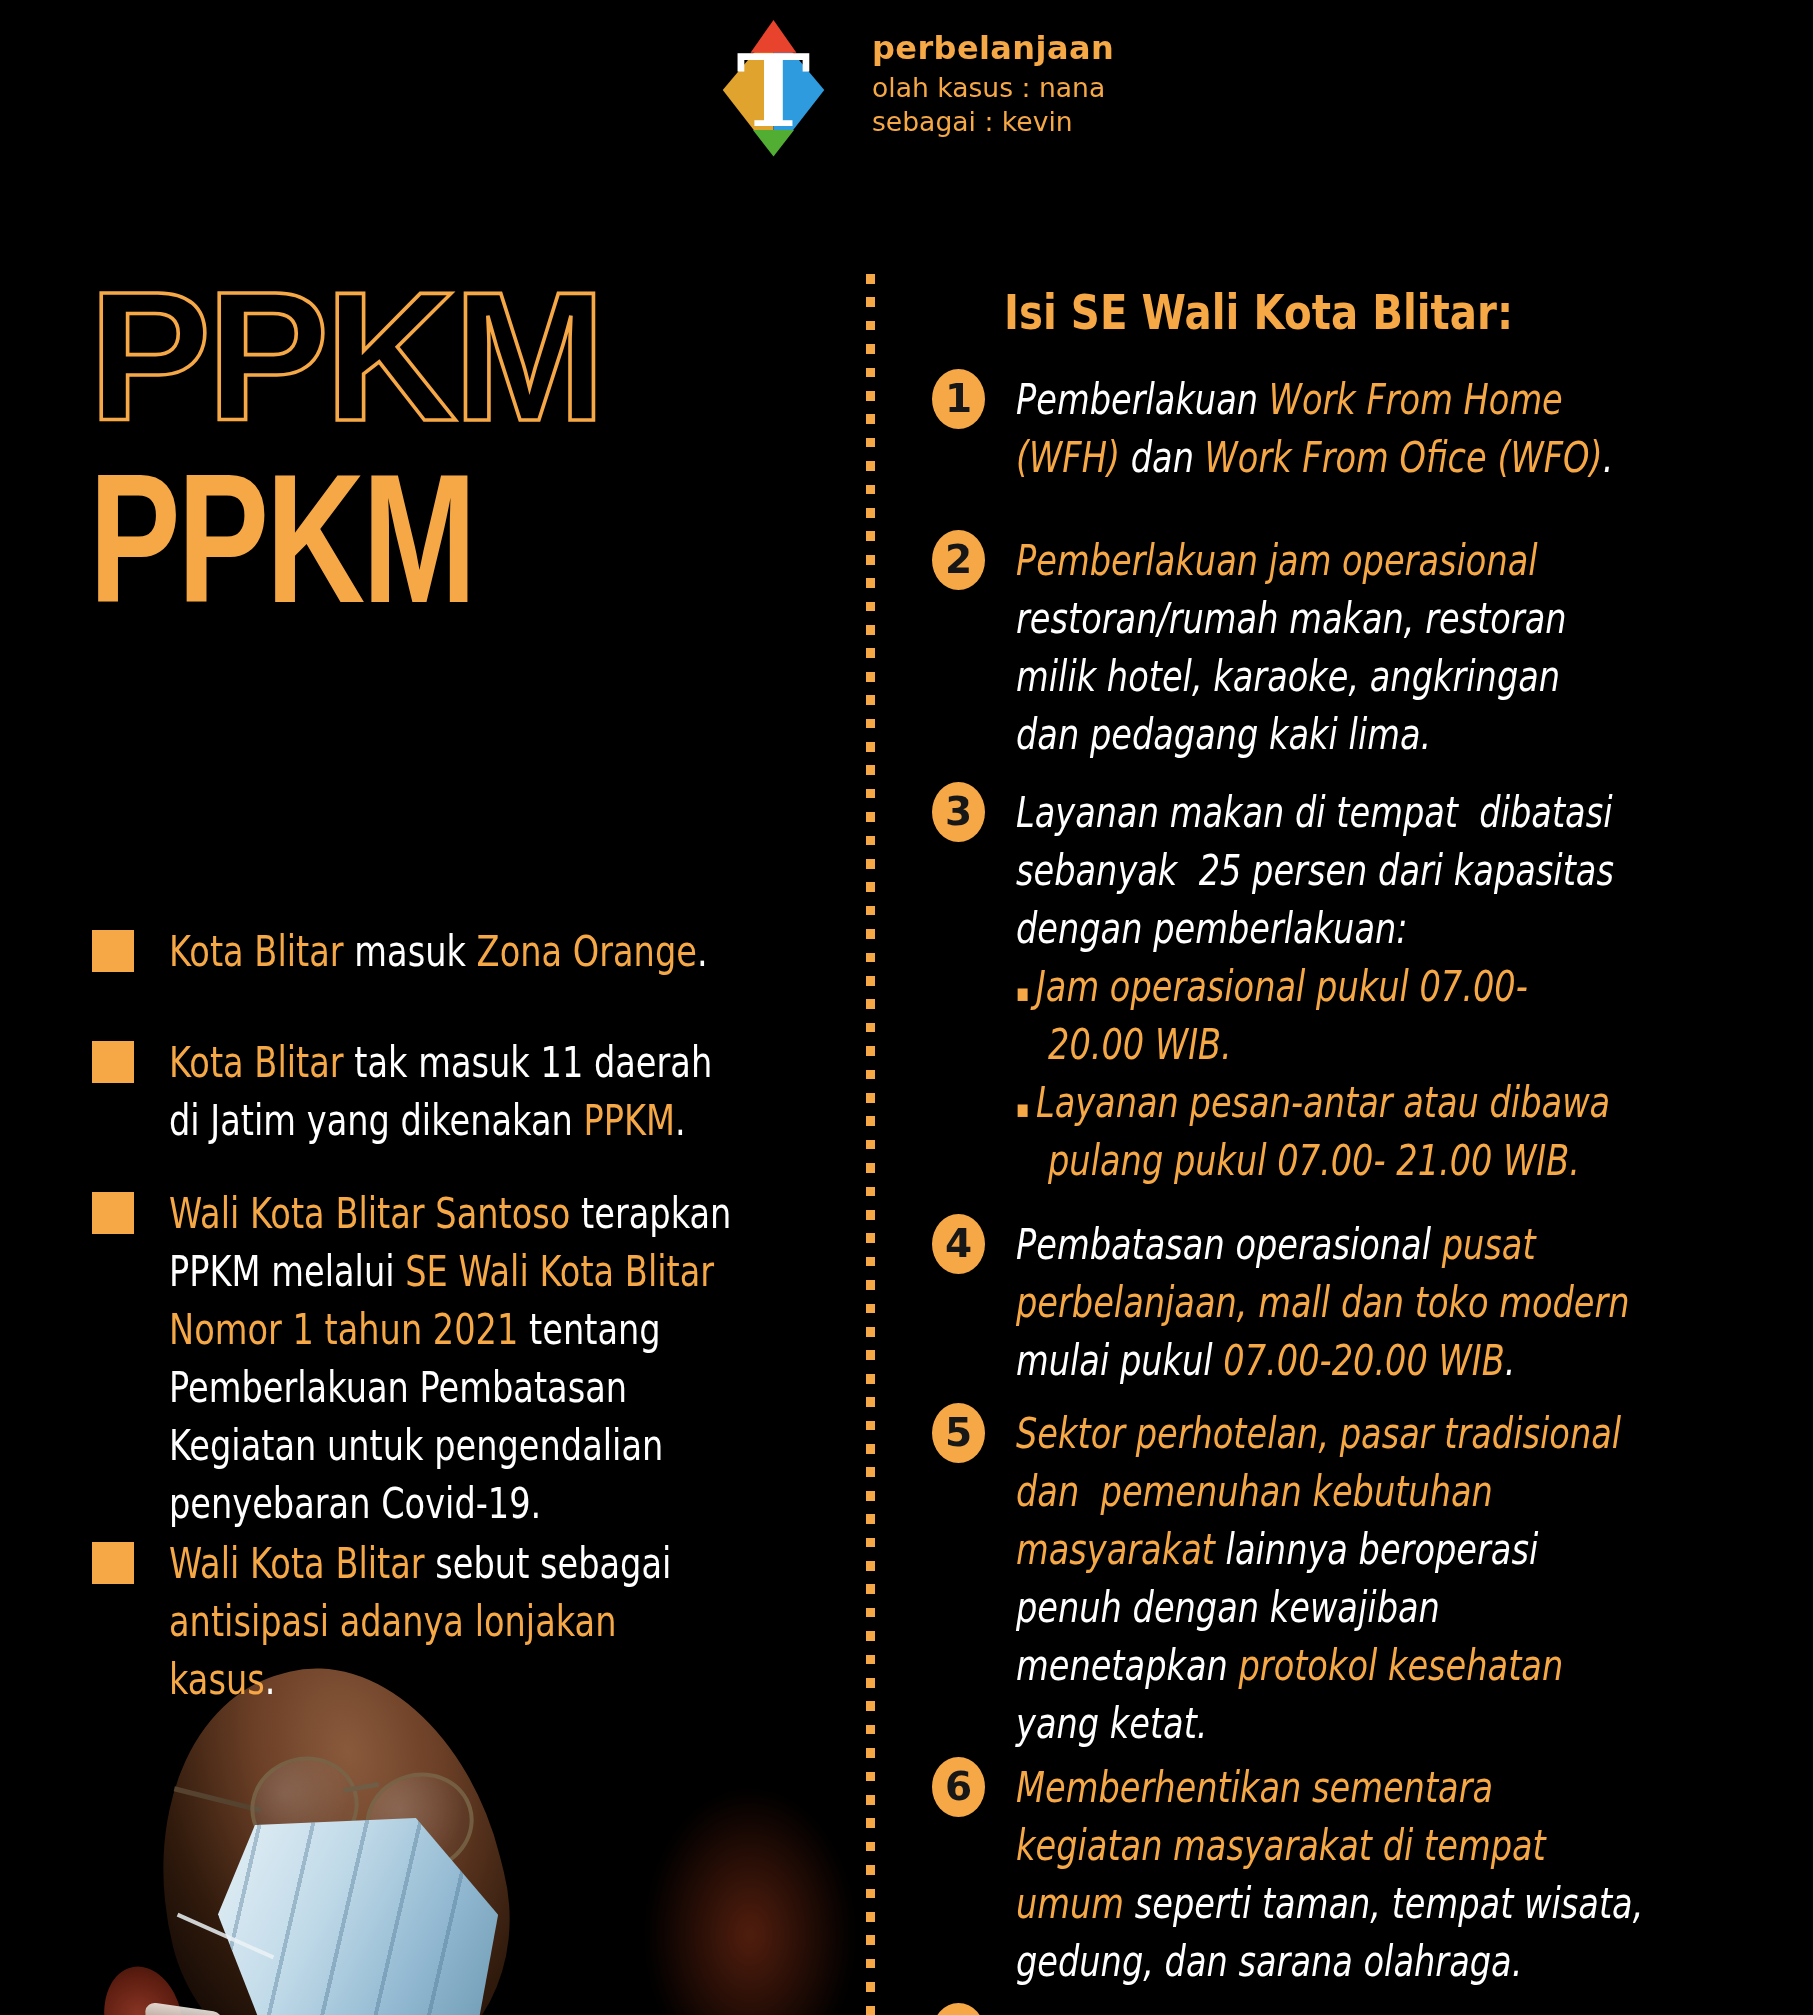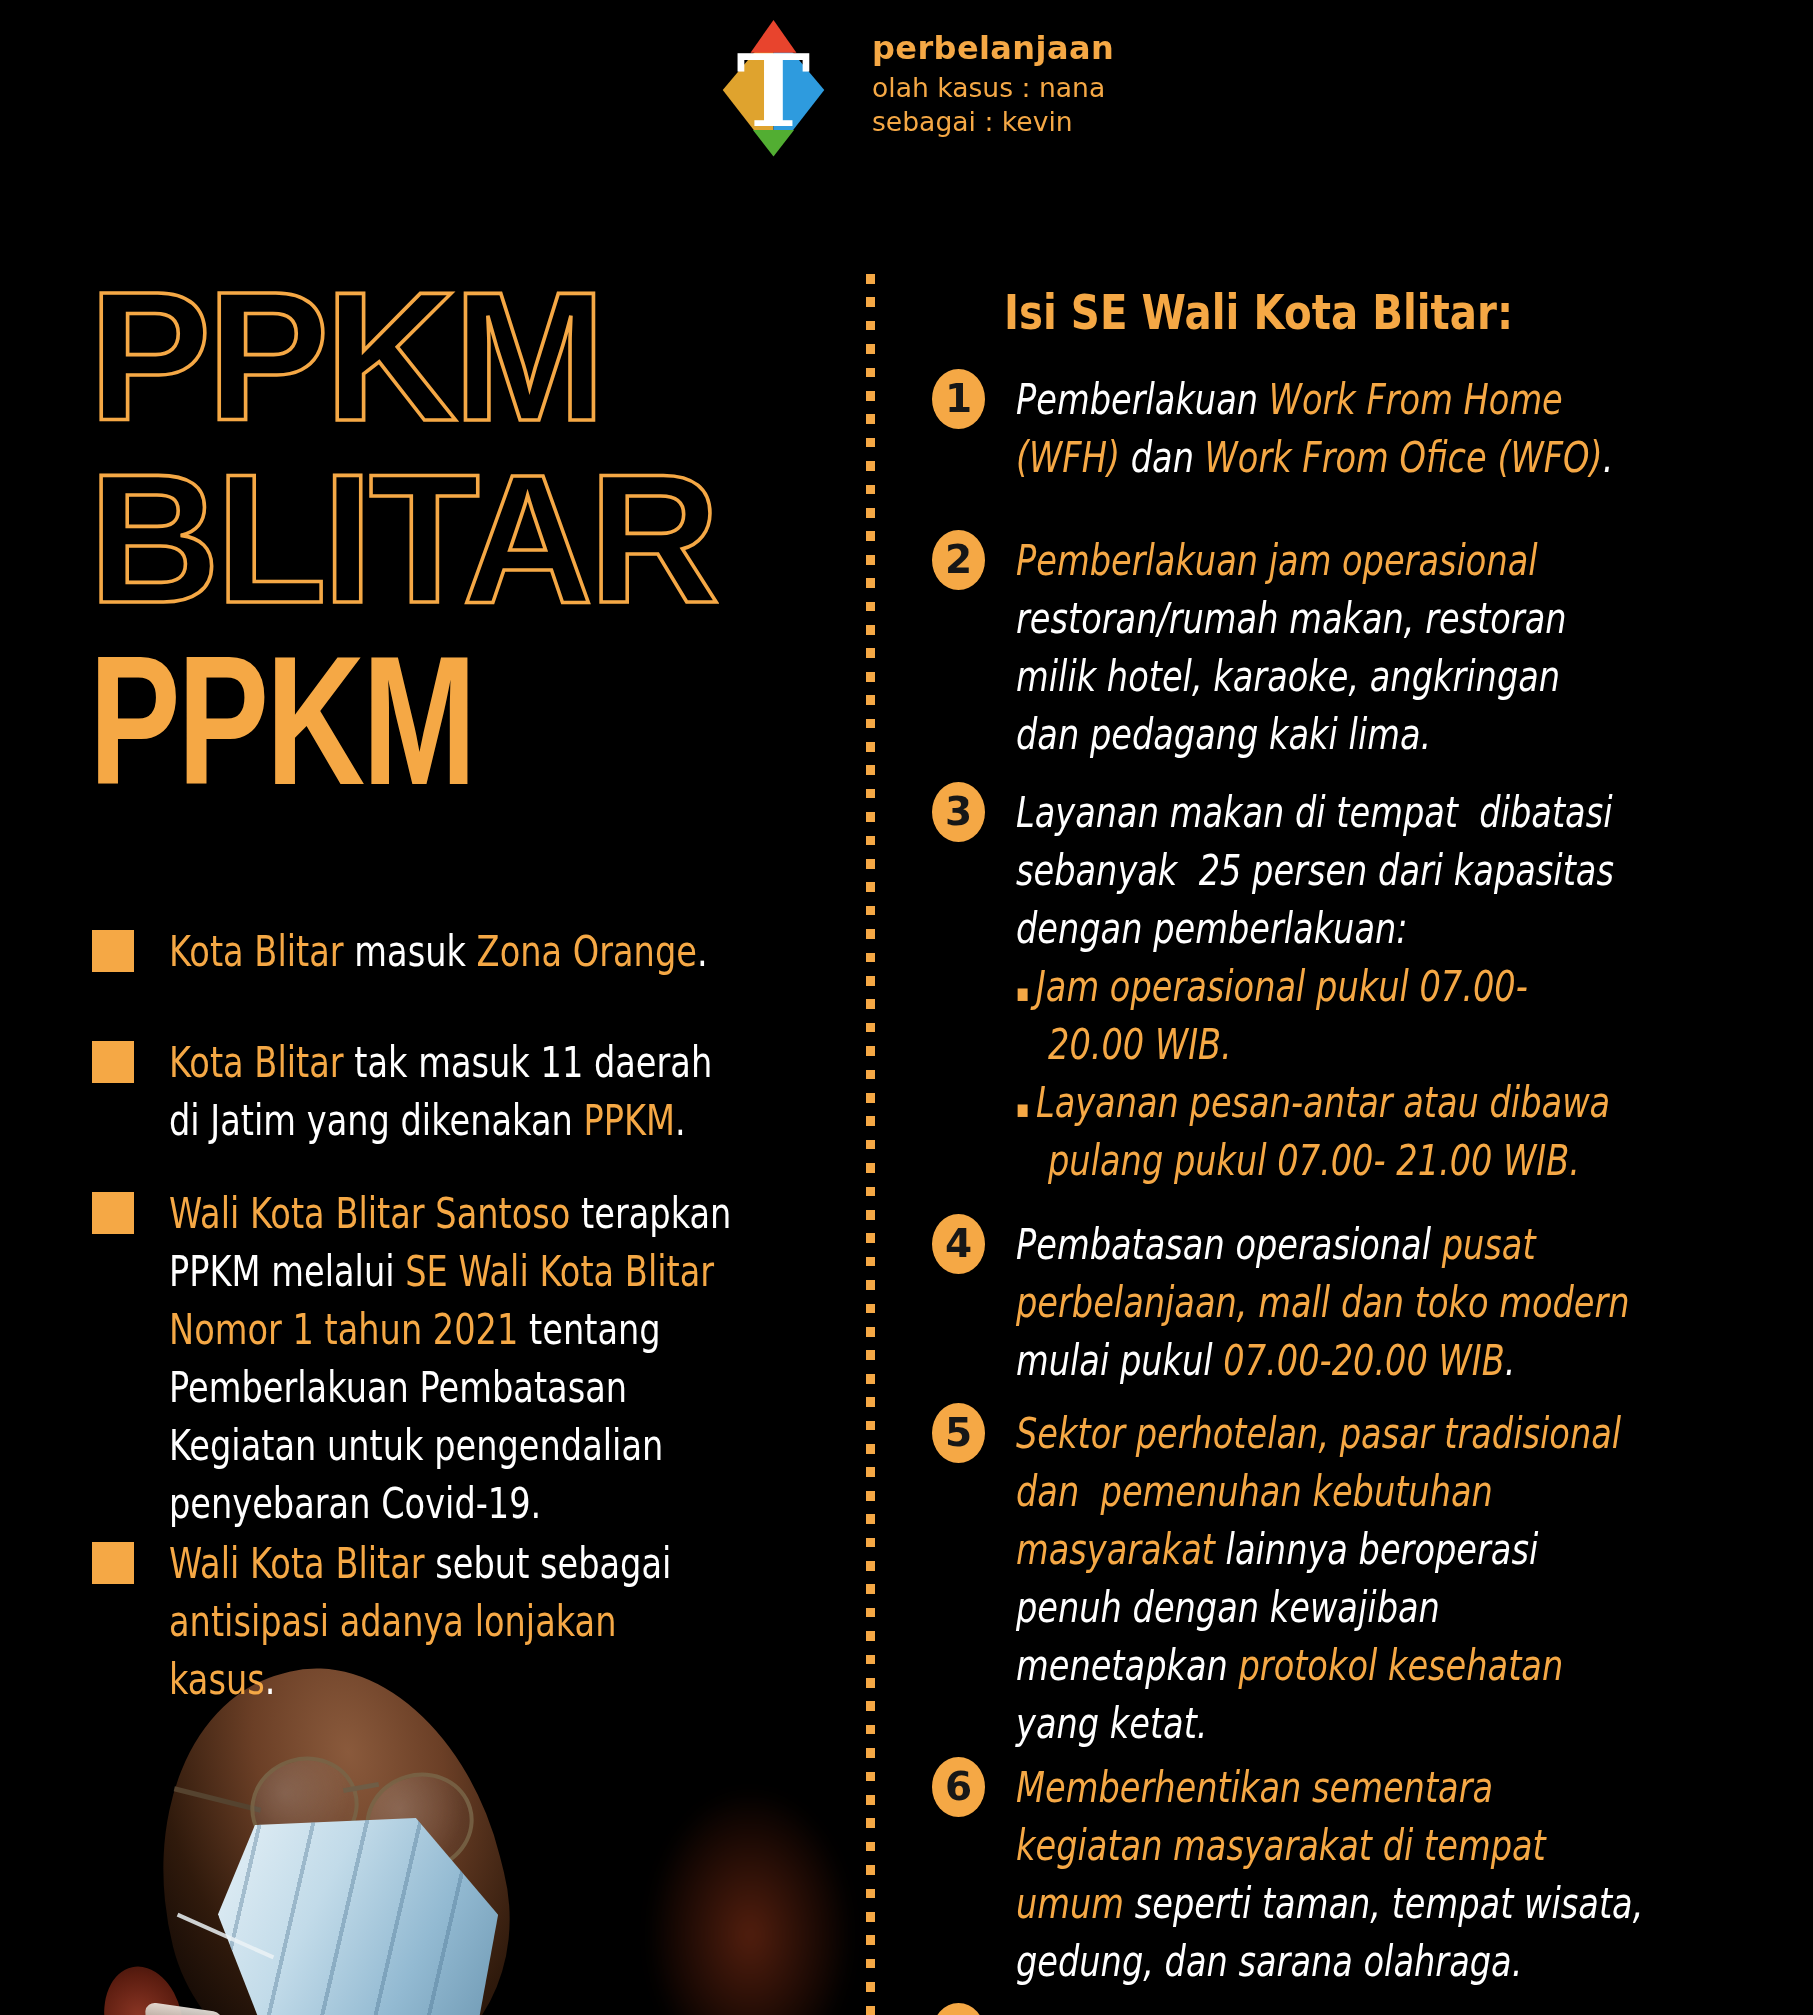--- a/index.html
+++ b/index.html
@@ -77,21 +77,20 @@
     <polygon points="50,0 31,27 69,27" fill="#E8442D"></polygon>
     <polygon points="50,113 33,91 67,91" fill="#52AE32"></polygon>
     <text x="50" y="88" text-anchor="middle" font-family="DejaVu Serif, serif" font-weight="bold" font-size="82" fill="#FFFFFF">T</text>
   </svg>
   <div class="brand">perbelanjaan</div>
   <div class="credit c1">olah kasus : nana</div>
   <div class="credit c2">sebagai : kevin</div>
 
   <div class="title">
     <div class="title-line t-outline"><span class="title-scale sx-100">PPKM</span></div>
-    <div class="title-line t-outline"><span class="title-scale sx-99">BLITAR</span></div>
     <div class="title-line t-solid"><span class="title-scale sx-75">PPKM</span></div>
   </div>
 
   <div id="left-bullets">
       <div class="bullet-row" style="top: 923px;">
         <div class="bullet-square"></div>
         <div class="bullet-lines">
           <div class="text-line"><span class="seg" style="color: rgb(245, 168, 69);">Kota Blitar </span><span class="seg" style="color: rgb(255, 255, 255);">masuk </span><span class="seg" style="color: rgb(245, 168, 69);">Zona Orange</span><span class="seg" style="color: rgb(255, 255, 255);">.</span></div>
         </div>
       </div>

